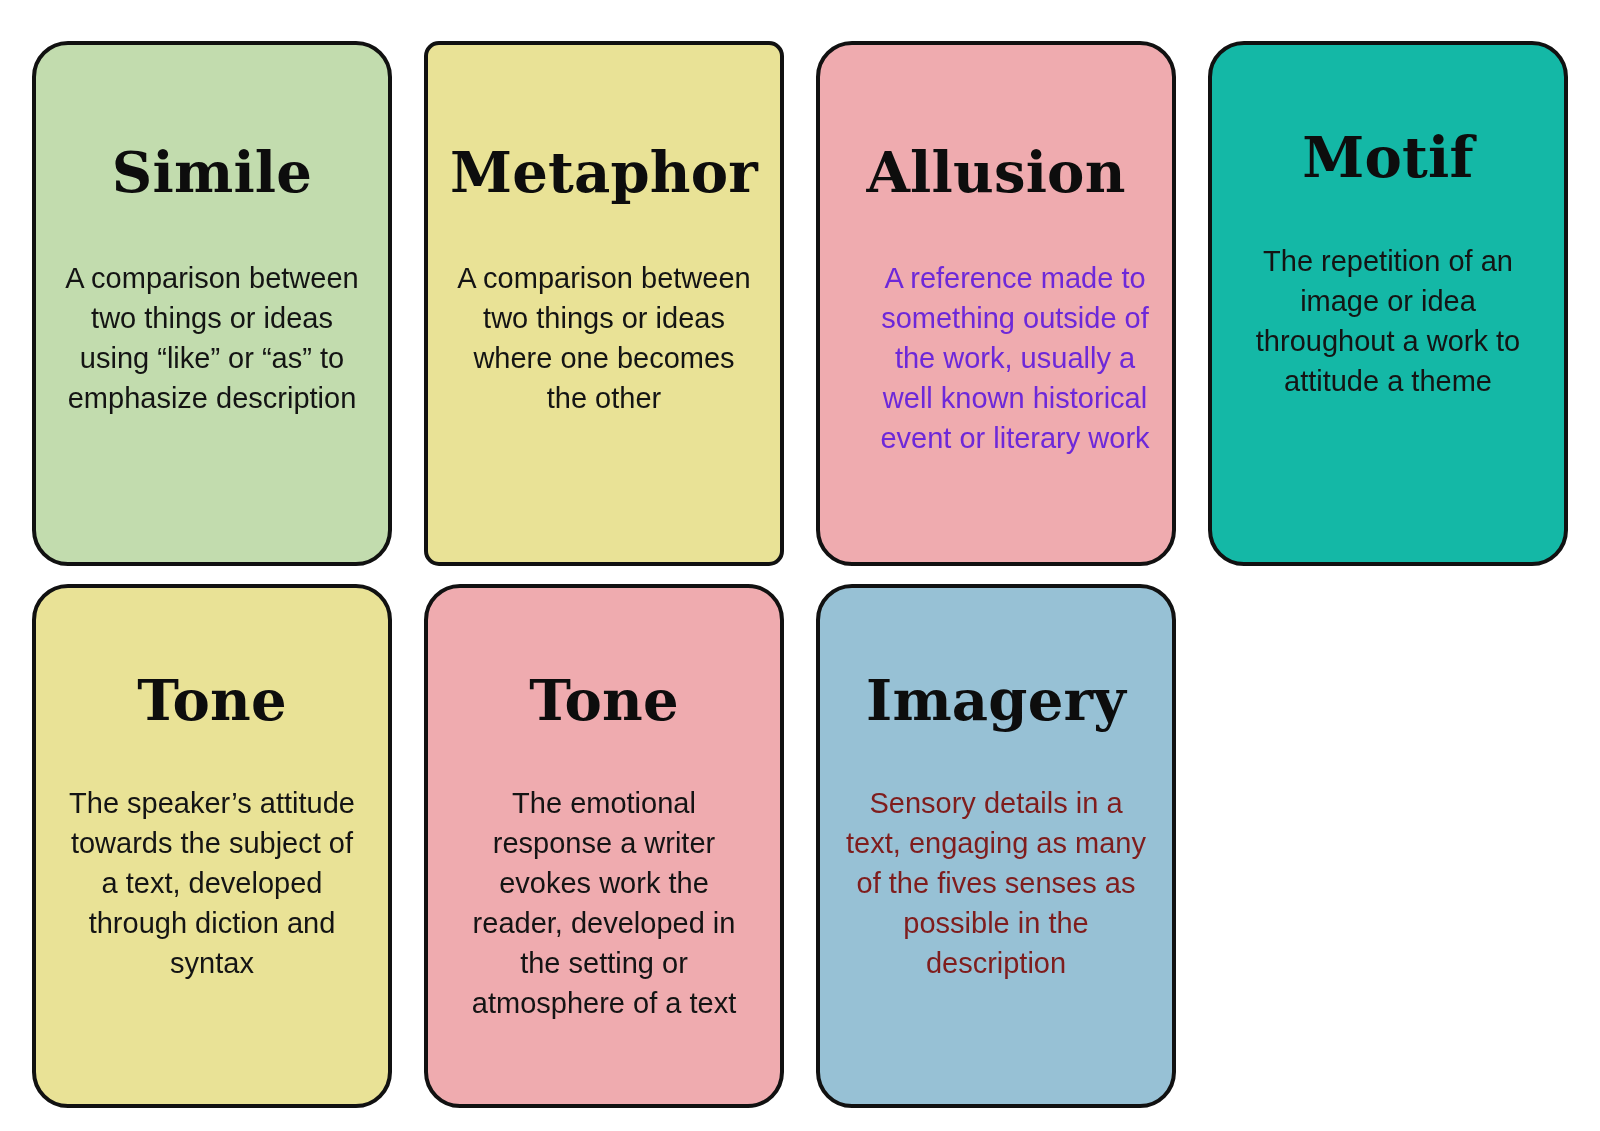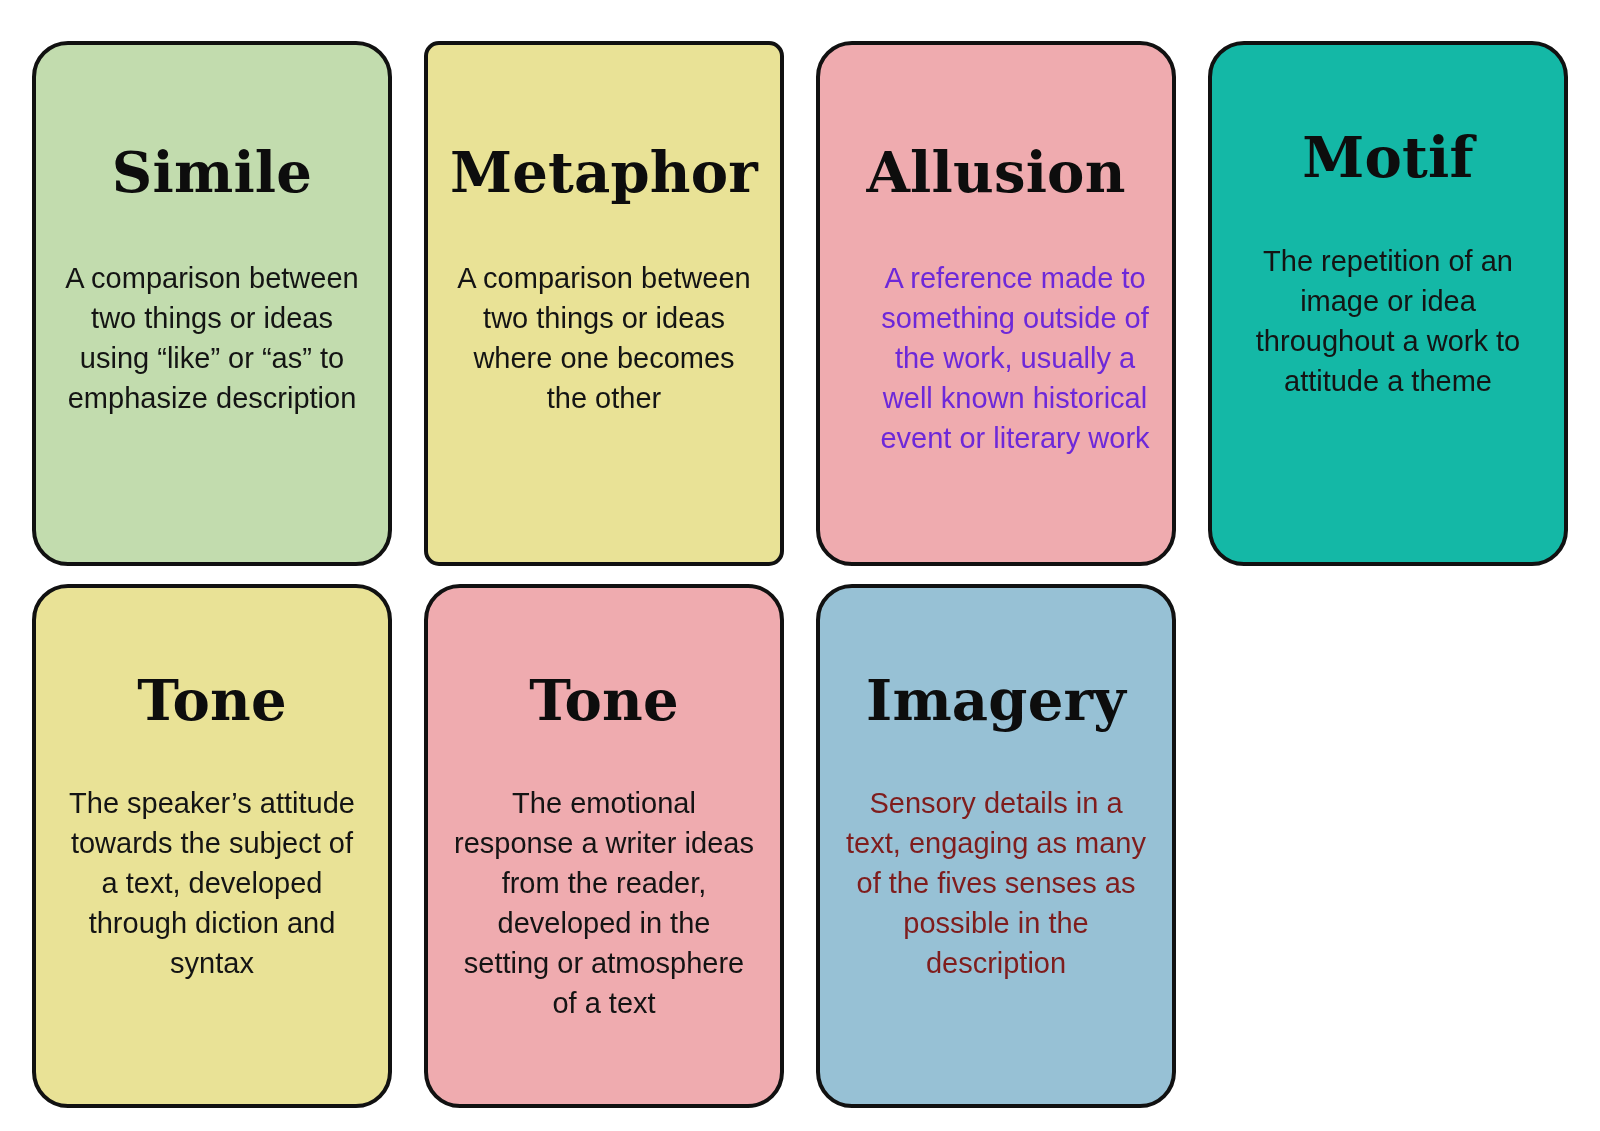--- a/index.html
+++ b/index.html
@@ -103,21 +103,21 @@
       <p class="card-body" style="color: rgb(20, 20, 20);">The repetition of an image or idea throughout a work to attitude a theme</p>
     </div>
 
     <div class="card row-bottom" style="background-color: rgb(233, 226, 150); border-color: rgb(17, 17, 17);">
       <h2 class="card-title" style="color: rgb(13, 13, 13);">Tone</h2>
       <p class="card-body" style="color: rgb(20, 20, 20);">The speaker’s attitude towards the subject of a text, developed through diction and syntax</p>
     </div>
 
     <div class="card row-bottom" style="background-color: rgb(239, 171, 175); border-color: rgb(17, 17, 17);">
       <h2 class="card-title" style="color: rgb(13, 13, 13);">Tone</h2>
-      <p class="card-body" style="color: rgb(20, 20, 20);">The emotional response a writer ideas from the reader, developed in the setting or atmosphere of a text</p>
+      <p class="card-body" style="color: rgb(20, 20, 20);">The emotional response a writer evokes work the reader, developed in the setting or atmosphere of a text</p>
     </div>
 
     <div class="card row-bottom" style="background-color: rgb(151, 193, 213); border-color: rgb(17, 17, 17);">
       <h2 class="card-title" style="color: rgb(13, 13, 13);">Imagery</h2>
       <p class="card-body" style="color: #7f1d1d;">Sensory details in a text, engaging as many of the fives senses as possible in the description</p>
     </div>
 
   </div>
 </div>
 

